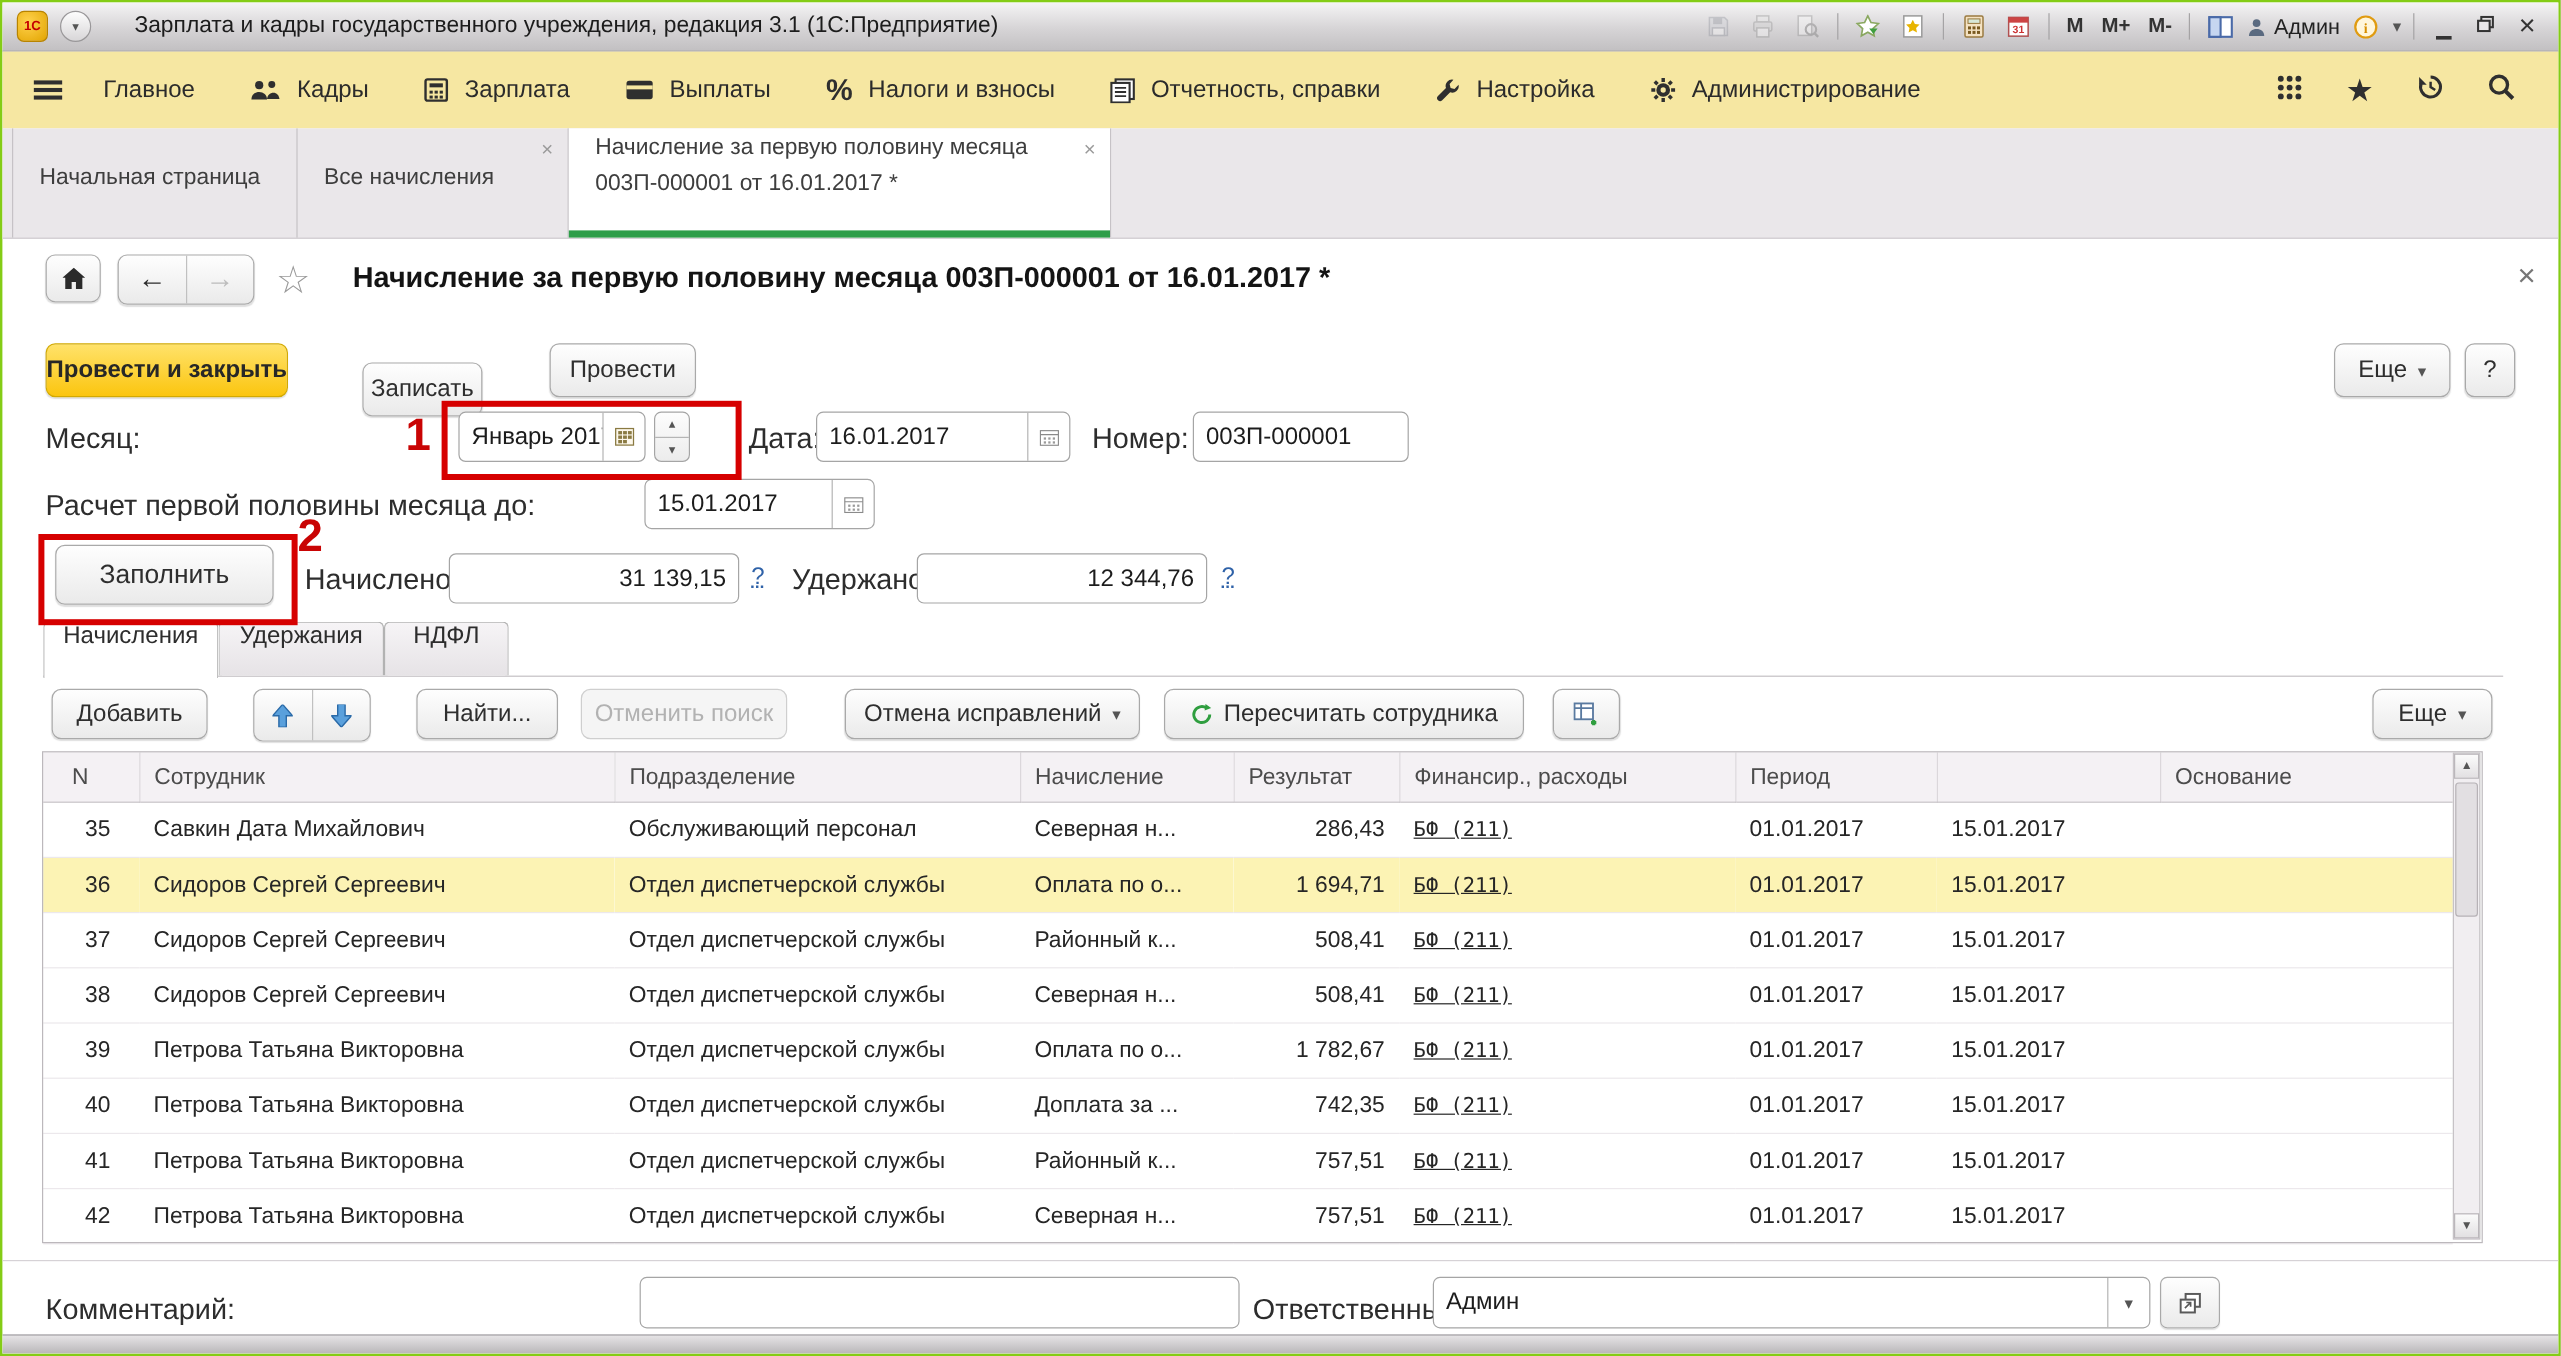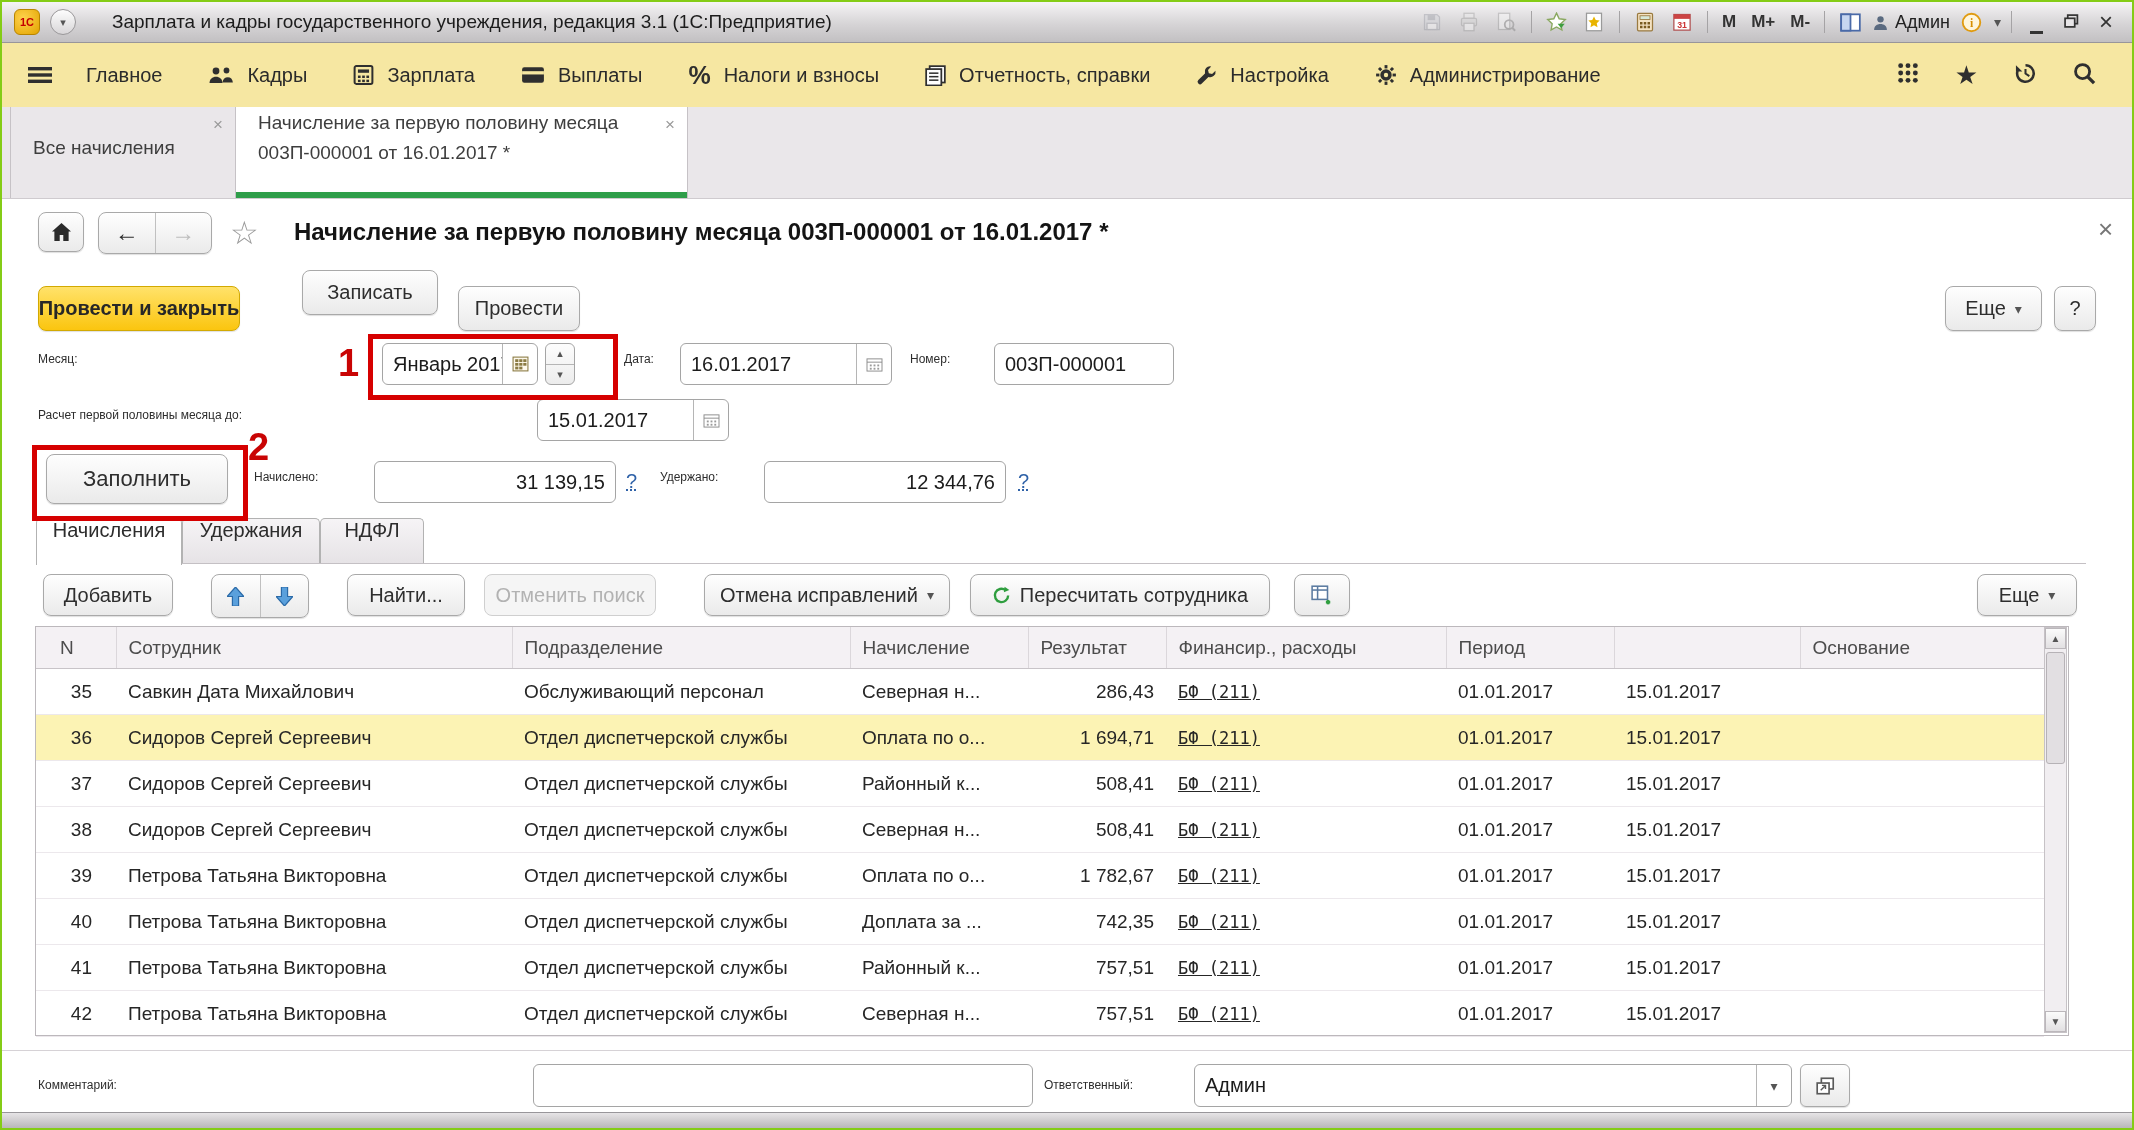--- a/index.html
+++ b/index.html
@@ -32,21 +32,21 @@
   .wtab:first-child{border-left:1px solid #c6c2c6;margin-left:8px}
   .wtab.active{background:#fff;padding-top:1px;line-height:30px}
   .wtab.active::after{content:"";position:absolute;left:0;right:0;bottom:0;height:6px;background:#2f9e4a}
   .tab-close{position:absolute;top:9px;right:12px;color:#9a9a9a;font-size:17px;line-height:1}
 
   
   .btn{display:flex;align-items:center;justify-content:center;gap:9px;border:1px solid #a9a9a9;border-radius:8px;background:linear-gradient(#fefefe,#eaeaea);font-size:20px;color:#2e2e2e;box-shadow:0 1px 1px rgba(0,0,0,.13);box-sizing:border-box;white-space:nowrap;cursor:pointer}
   .btn.yellow{background:linear-gradient(#ffe26a,#fbc50f);border-color:#d2a902;font-weight:bold;color:#272727}
   .btn.disabled{color:#b2b2b2;border-color:#cfcfcf;background:#f5f5f5;box-shadow:none}
   .caret{font-size:14px;color:#555}
-  .lbl{font-size:12px;color:#2d2d2d;white-space:nowrap;position:absolute}
+  .lbl{font-size:24px;color:#2d2d2d;white-space:nowrap;position:absolute}
   .field{position:absolute;border:1px solid #a5a5a5;border-radius:6px;background:#fff;display:flex;align-items:center;font-size:20px;color:#1c1c1c;box-sizing:border-box}
   .field .val{flex:1;padding:0 10px;white-space:nowrap;overflow:hidden}
   .field .val.right{text-align:right}
   .field .seg{width:34px;align-self:stretch;border-left:1px solid #b5b5b5;display:flex;align-items:center;justify-content:center}
   .spin{position:absolute;width:30px;border:1px solid #a5a5a5;border-radius:6px;background:linear-gradient(#fdfdfd,#ececec);display:flex;flex-direction:column;box-sizing:border-box}
   .spin div{flex:1;display:flex;align-items:center;justify-content:center;font-size:11px;color:#555}
   .spin div:first-child{border-bottom:1px solid #b5b5b5}
   .qlink{position:absolute;color:#2f62a8;font-size:20px;text-decoration:underline dotted;cursor:pointer}
 
   
@@ -289,20 +289,21 @@
             <path d="M9 5.5V9l3 2" fill="none" stroke="#2f2f2f" stroke-width="1.6"></path>
           </svg></span>
       <span><svg width="23" height="23" viewBox="0 0 18 18">
             <circle cx="7.5" cy="7.5" r="5.5" fill="none" stroke="#2f2f2f" stroke-width="2.2"></circle>
             <line x1="11.8" y1="11.8" x2="16.5" y2="16.5" stroke="#2f2f2f" stroke-width="2.6"></line>
           </svg></span>
     </span>
   </div>
 
   <div class="tabbar">
+    <div class="wtab" style="width:238px"><span>Начальная страница</span></div>
     <div class="wtab" style="width:226px"><span>Все начисления</span><span class="tab-close">×</span></div>
     <div class="wtab active" style="width:452px">
       <div>Начисление за первую половину месяца</div>
       <div>003П-000001 от 16.01.2017 *</div>
       <span class="tab-close">×</span>
     </div>
   </div>
 
   <button class="btn abs" style="left:36px;top:210px;width:46px;height:40px">
       <svg width="19" height="18" viewBox="0 0 16 15">
@@ -313,21 +314,21 @@
     <span style="flex:1;display:flex;align-items:center;justify-content:center;font-size:24px;color:#2b2b2b;border-right:1px solid #c0c0c0">←</span>
     <span style="flex:1;display:flex;align-items:center;justify-content:center;font-size:24px;color:#bdbdbd">→</span>
   </div>
   <span class="abs" style="left:228px;top:212px;font-size:32px;color:#9a9a9a">☆</span>
   <div class="abs" style="left:292px;top:216px;font-size:24px;font-weight:bold;color:#141414;white-space:nowrap">Начисление за первую половину месяца 003П-000001 от 16.01.2017 *</div>
   <span class="abs" style="left:2096px;top:212px;font-size:26px;color:#777">×</span>
 
   <button class="btn yellow abs" style="left:36px;top:284px;width:202px;height:45px">
       <span>Провести и закрыть</span>
     </button>
-  <button class="btn abs" style="left:300px;top:268px;width:136px;height:45px">
+  <button class="btn abs" style="left:300px;top:300px;width:100px;height:45px">
       <span>Записать</span>
     </button>
   <button class="btn abs" style="left:456px;top:284px;width:122px;height:45px">
       <span>Провести</span>
     </button>
   <button class="btn abs" style="left:1943px;top:284px;width:97px;height:45px">
       <span>Еще</span>
       <span class="caret">▾</span>
     </button>
   <button class="btn abs" style="left:2052px;top:284px;width:42px;height:45px">

